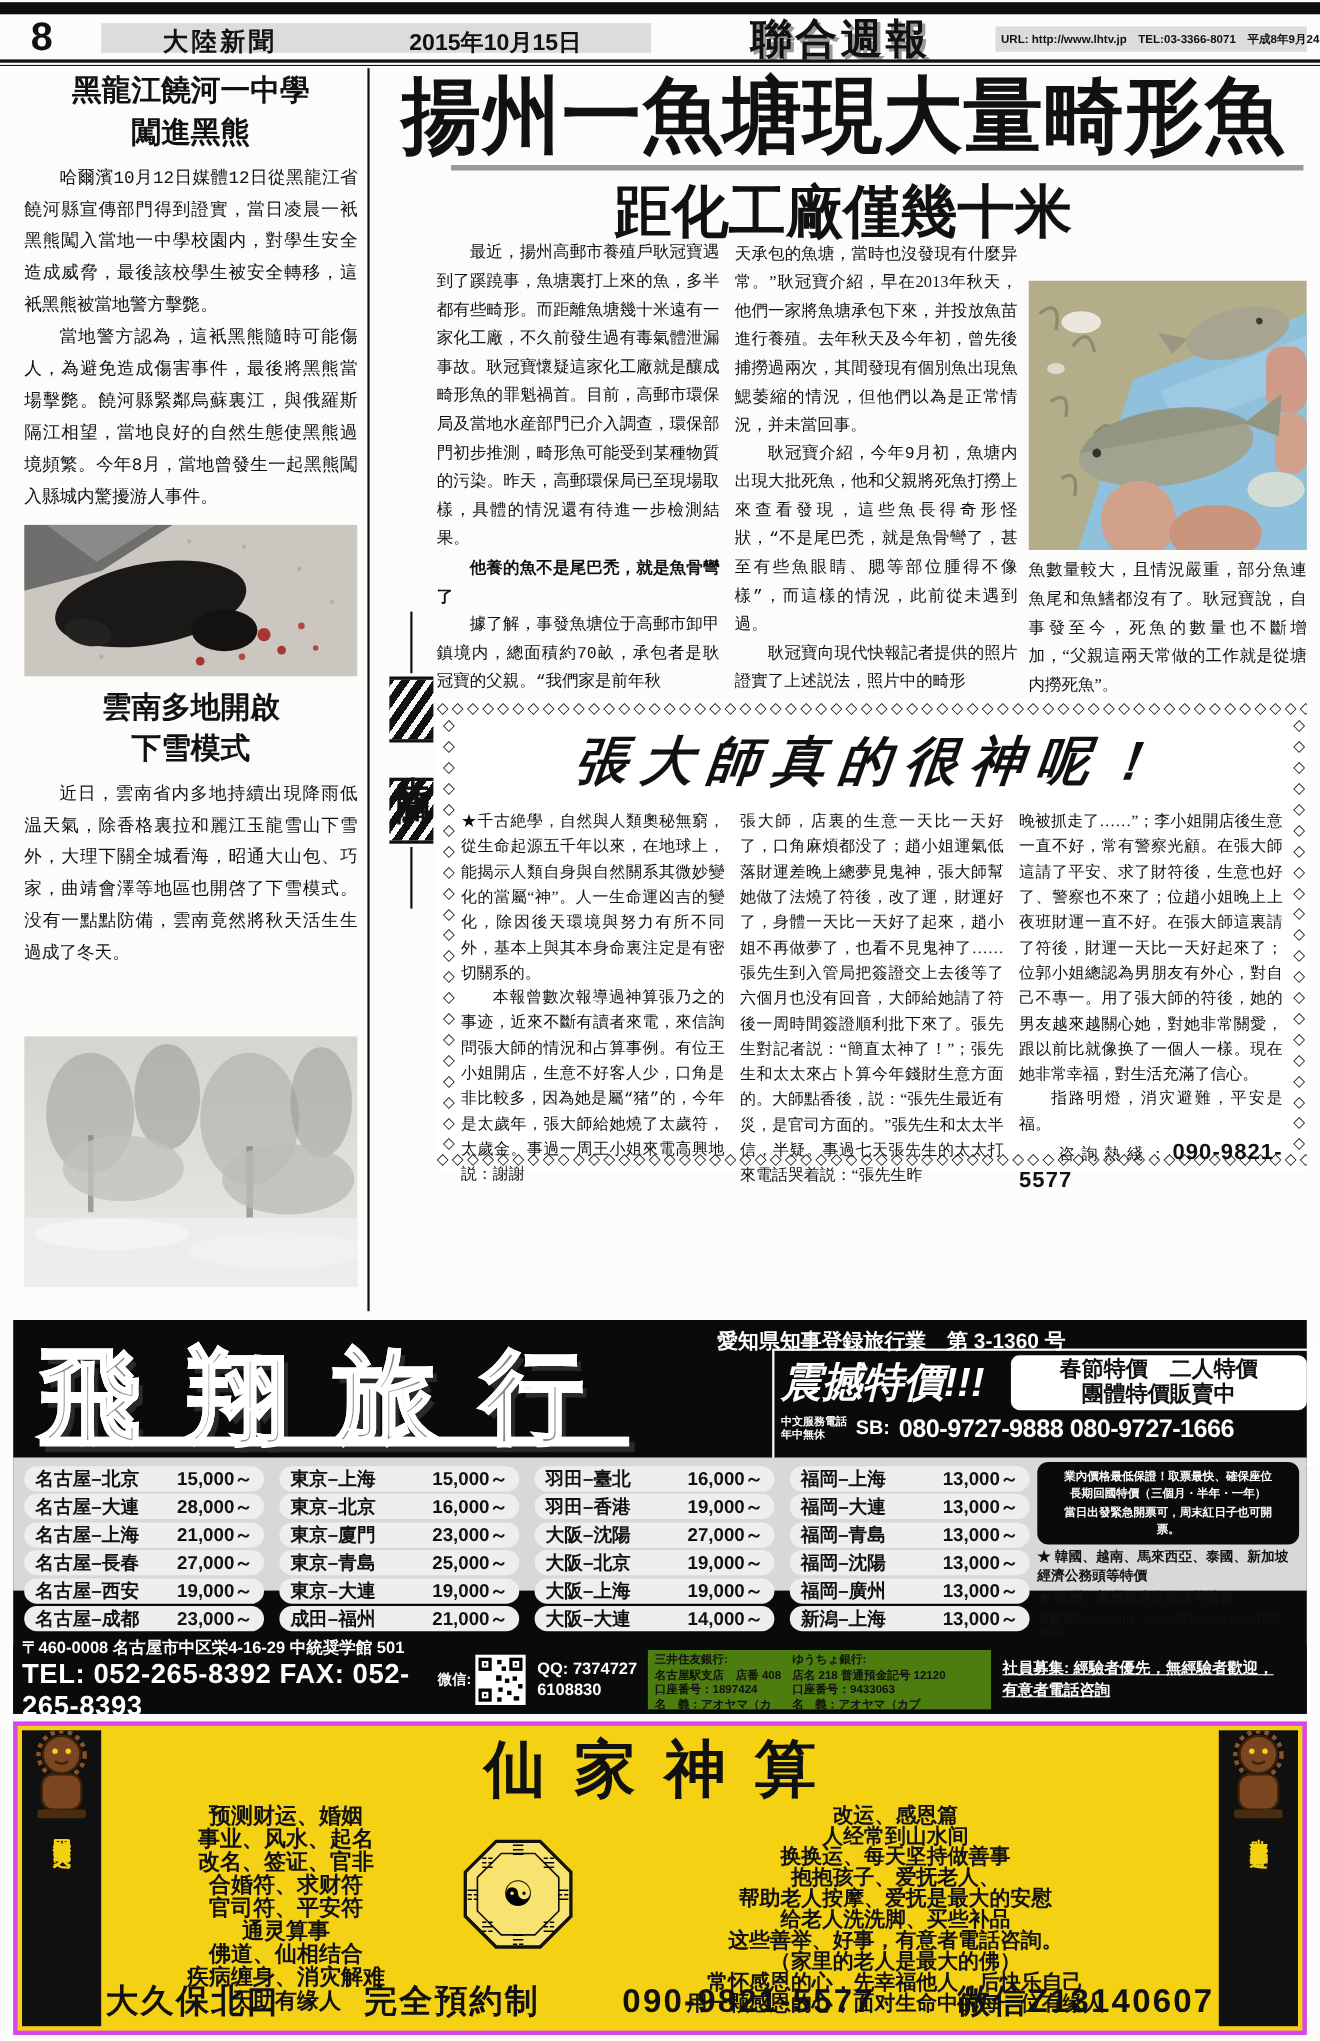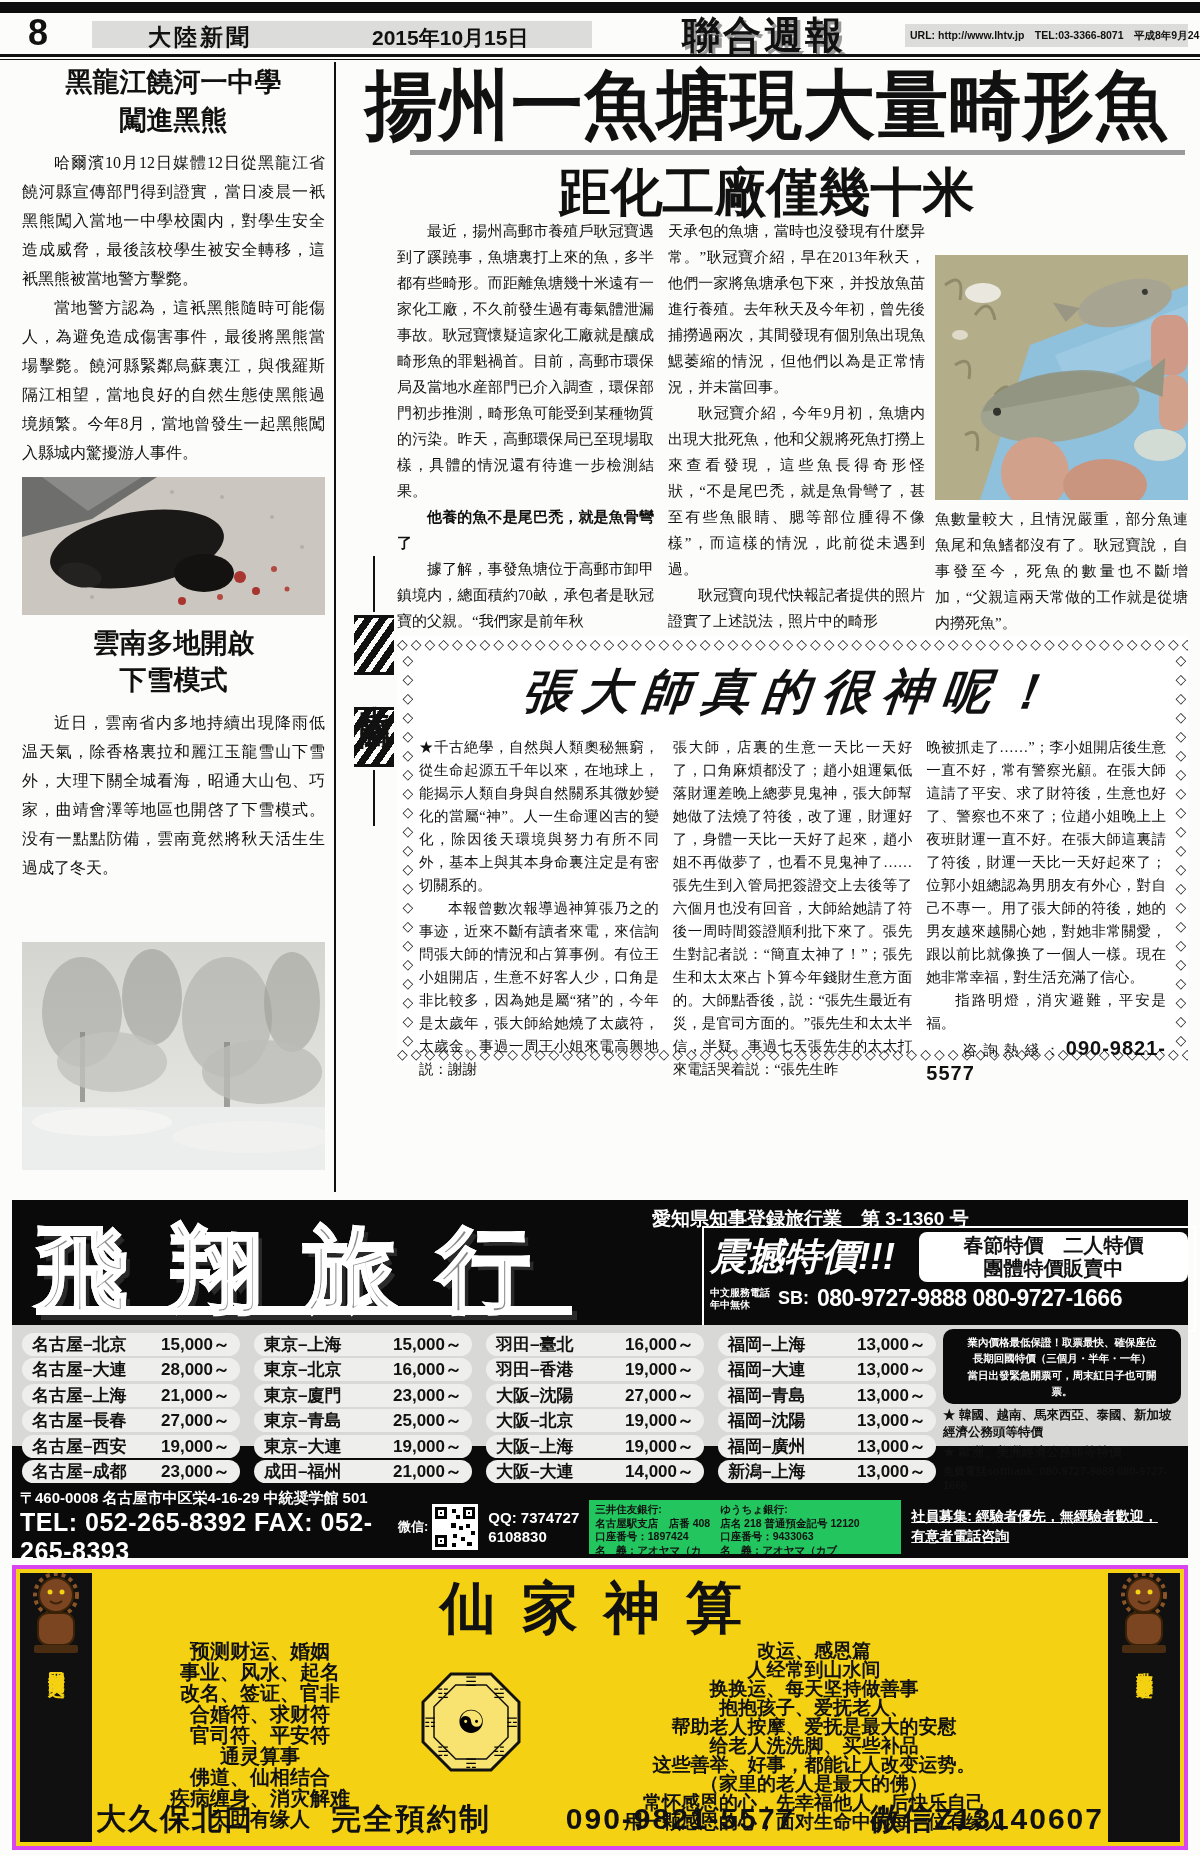--- a/index.html
+++ b/index.html
@@ -1,21 +1,21 @@
 <!DOCTYPE html>
 <html><head>
 <meta charset="utf-8">
 <style>
   html,body{margin:0;padding:0;background:#ffffff;}
   #page{position:relative;width:1200px;height:1855px;background:#fcfcfa;overflow:hidden;
         font-family:"Liberation Serif","DejaVu Serif",serif;color:#111;}
   .sans{font-family:"Liberation Sans","DejaVu Sans",sans-serif;}
   .abs{position:absolute;}
   .jy{text-align:justify;}
-  .ind{text-indent:2em;}
+  .ind{text-indent:2em;font-family:Liberation Mono, monospace;}
 
   
   #topbar{left:0;top:2px;width:1200px;height:11px;background:#0d0d0d;}
   #pagenum{left:28px;top:12px;font:900 36px "Liberation Sans",sans-serif;}
   .grayband{background:#dcdcda;height:27px;top:21px;}
   #band1{left:92px;width:500px;}
   #band2{left:905px;width:283px;height:23px;top:24px;}
   #hdr-section{left:148px;top:22px;font:700 23px "Liberation Sans",sans-serif;letter-spacing:3px;}
   #hdr-date{left:372px;top:24px;font:700 21px "Liberation Sans",sans-serif;}
   #masthead{left:682px;top:10px;font:900 38px "Liberation Sans",sans-serif;letter-spacing:3px;
@@ -92,21 +92,21 @@
            font:700 10.5px "Liberation Sans",sans-serif;line-height:1.55;text-align:center;}
   .starline{font:700 12.5px "Liberation Sans",sans-serif;line-height:1.35;margin-top:3px;}
   #freephone{font:900 11px "Liberation Sans",sans-serif;margin-top:3px;}
   #tbottom{position:absolute;left:0;top:296px;width:1176px;height:62px;background:#0a0a0a;
            display:flex;align-items:center;gap:10px;padding:0 8px;box-sizing:border-box;}
   #addrblk{width:368px;}
   #taddr{font:700 15px "Liberation Sans",sans-serif;}
   #ttel{font:900 25px "Liberation Sans",sans-serif;letter-spacing:0.5px;}
   #wechat{font:700 13px "Liberation Sans",sans-serif;display:flex;align-items:center;gap:4px;}
   #qq{font:700 15px "Liberation Sans",sans-serif;line-height:1.3;}
-  #bankpanel{background:#22c55e;color:#111;width:312px;height:54px;display:flex;gap:10px;
+  #bankpanel{background:#4d7c0f;color:#111;width:312px;height:54px;display:flex;gap:10px;
              font:700 10.5px "Liberation Sans",sans-serif;line-height:1.3;padding:3px 6px;box-sizing:border-box;}
   #recruit{font:700 14px "Liberation Sans",sans-serif;width:252px;line-height:1.4;text-decoration:underline;}
 
   
   #fortune{left:12px;top:1565px;width:1176px;height:285px;background:#f4d112;border:4px solid #d946ef;box-sizing:border-box;}
   .banner{position:absolute;top:4px;bottom:4px;width:72px;background:#101010;color:#f4d112;
           display:flex;flex-direction:column;align-items:center;}
   #banner-l{left:4px;} #banner-r{right:4px;}
   .banner .vlabel{writing-mode:vertical-rl;text-orientation:upright;
           font:900 16.5px "Liberation Serif",serif;letter-spacing:1px;margin-top:2px;}
@@ -529,21 +529,21 @@
           <text x="55" y="66" font-size="32" text-anchor="middle">☯</text>
         </svg>
       </div>
       <div id="fortune-right">
           <div class="f-item">改运、感恩篇</div>
           <div class="f-item">人经常到山水间</div>
           <div class="f-item">换换运、每天坚持做善事</div>
           <div class="f-item">抱抱孩子、爱抚老人、</div>
           <div class="f-item">帮助老人按摩、爱抚是最大的安慰</div>
           <div class="f-item">给老人洗洗脚、买些补品</div>
-          <div class="f-item">这些善举、好事，都能让人改变运势。</div>
+          <div class="f-item">这些善举、好事，有意者電話咨詢。</div>
           <div class="f-item">（家里的老人是最大的佛）</div>
           <div class="f-item">常怀感恩的心，先幸福他人，后快乐自己</div>
           <div class="f-item">用一颗感恩的心，面对生命中的每一位有缘人</div>
         </div>
     </div>
 
     <div id="ffooter">
       <div class="ffoot">大久保北口</div>
       <div class="ffoot">完全預約制</div>
       <div class="ffoot">090-9821-5577</div>

